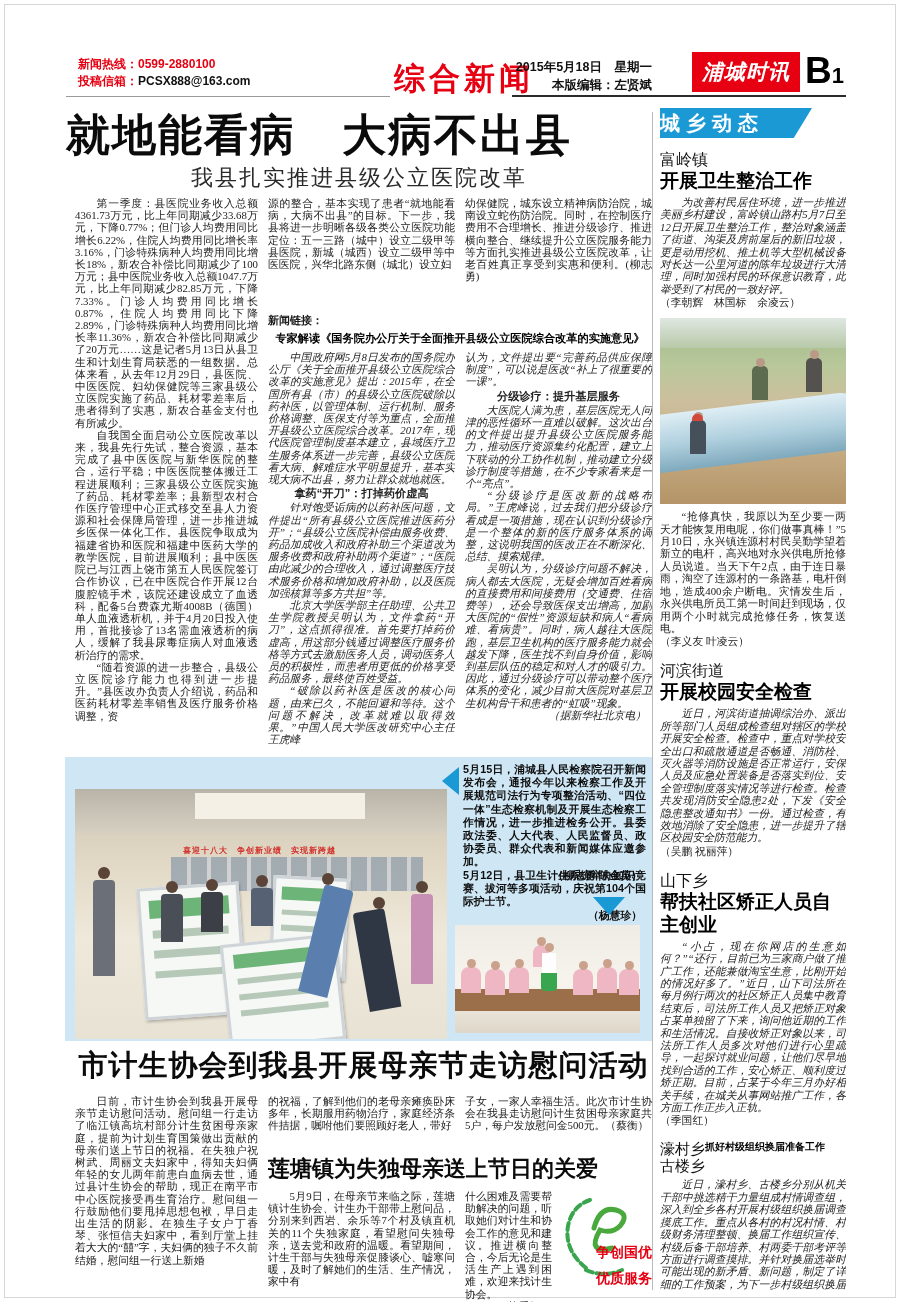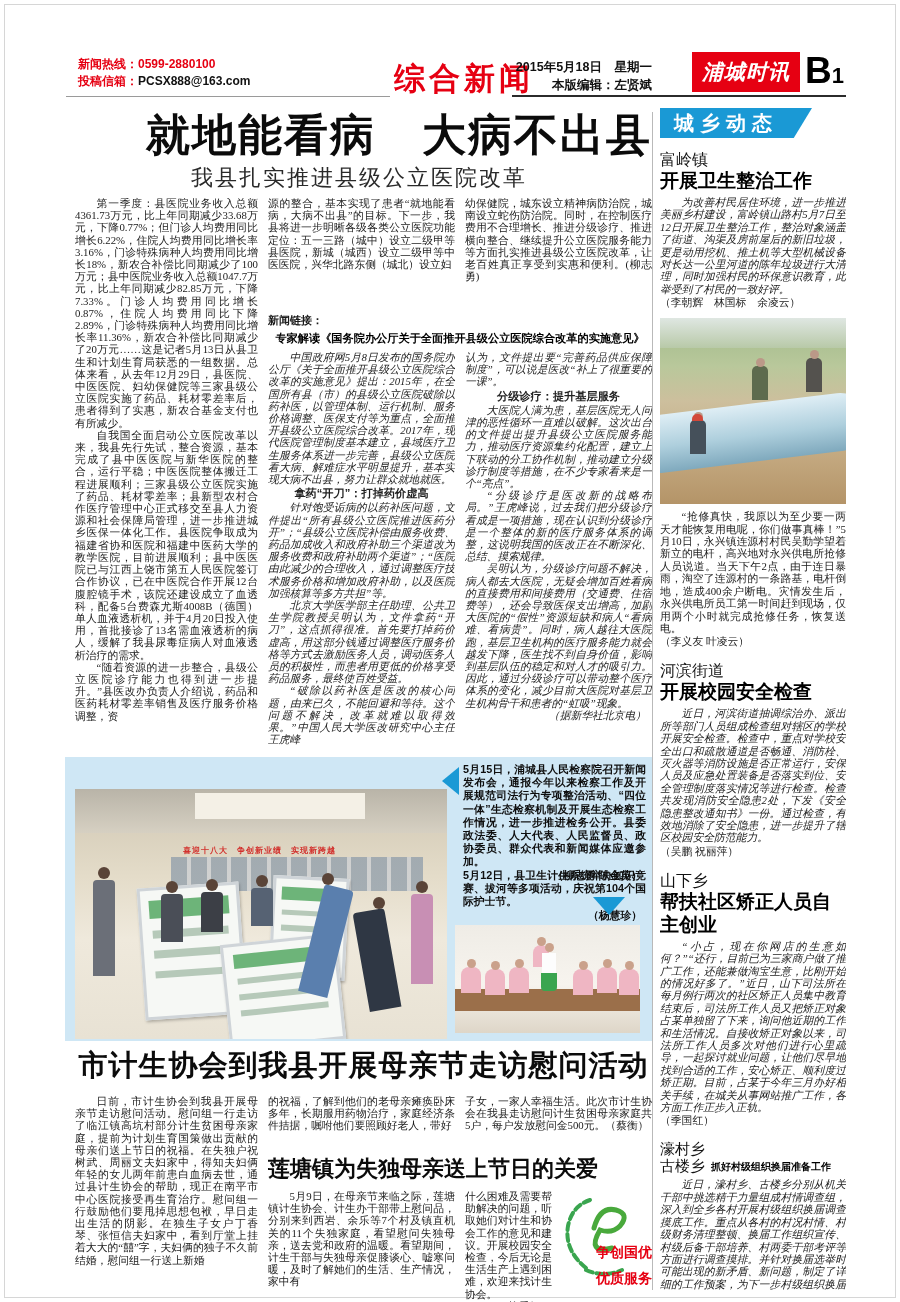--- a/index.html
+++ b/index.html
@@ -19,21 +19,21 @@
   #masthead-box{position:absolute;right:100px;top:52px;width:108px;height:40px;background:#e60012;
             color:#fff;display:flex;align-items:center;justify-content:center;
             font-family:"Liberation Serif",serif;font-style:italic;font-weight:bold;font-size:21px;letter-spacing:1px;}
   #page-no{position:absolute;right:56px;top:50px;font-family:"Liberation Sans",sans-serif;font-weight:bold;color:#000;}
   #page-no .b{font-size:37px;}
   #page-no .n{font-size:22px;}
   #rule-left{position:absolute;left:66px;top:96px;width:324px;height:1px;background:#9a9a9a;}
   #rule-right{position:absolute;left:512px;top:95px;width:334px;height:2px;background:#2b2b2b;}
 
   
-  #lead-headline{position:absolute;left:66px;top:106px;width:586px;text-align:right;
+  #lead-headline{position:absolute;left:66px;top:106px;width:586px;text-align:left;
       font-family:"Liberation Sans",sans-serif;font-weight:bold;font-size:44px;letter-spacing:2px;color:#0b0b0b;white-space:nowrap;}
   #lead-subhead{position:absolute;left:66px;top:163px;width:586px;text-align:center;
       font-family:"Liberation Sans",sans-serif;font-size:22px;color:#2a2a2a;letter-spacing:2px;}
 
   .body-text{font-size:10.8px;line-height:12.2px;text-align:justify;}
   .body-text p{margin:0;text-indent:2em;}
   .body-text p.noindent{text-indent:0;}
   .byline-r{text-align:right;padding-right:6px;text-indent:0 !important;}
 
   #main-cols{position:absolute;left:75px;top:197px;width:577px;height:560px;display:flex;gap:10px;}
@@ -96,41 +96,41 @@
   #quality-logo{float:right;width:96px;height:84px;position:relative;margin:4px 0 0 4px;}
   #quality-logo .txt{position:absolute;right:0;font-family:"Liberation Sans",sans-serif;
       font-weight:bold;color:#e60012;font-size:14px;white-space:nowrap;}
   #quality-logo .t1{top:34px;margin-top:44px;} #quality-logo .t2{top:52px;}
 
   
   #divider-v{position:absolute;left:652px;top:112px;width:1px;height:1178px;background:#b9b9b9;}
   #sidebar{position:absolute;left:660px;top:108px;width:186px;height:1182px;overflow:hidden;}
   #sidebar-header{width:152px;height:30px;background:#1a99d5;color:#fff;
       font-family:"Liberation Sans",sans-serif;font-weight:bold;font-size:20px;letter-spacing:6px;
-      display:flex;align-items:center;padding-left:14px;box-sizing:border-box;
+      display:flex;align-items:center;box-sizing:border-box;
       clip-path:polygon(0 0,100% 0,88% 100%,0 100%);}
   #sidebar-header-tick{position:absolute;left:-10px;top:14px;width:12px;height:2px;background:#1a99d5;}
   .sb-kicker{font-family:"Liberation Sans",sans-serif;font-size:16px;color:#111;line-height:19px;}
   .sb-title{font-family:"Liberation Sans",sans-serif;font-weight:bold;font-size:19px;color:#000;line-height:23px;}
   .sb-body{font-size:10.8px;line-height:12.4px;text-align:justify;margin-top:4px;font-style:italic;}
   .sb-body p{margin:0;text-indent:2em;}
   .sb-byline{font-size:10.8px;text-align:left;padding-right:4px;margin-top:1px;}
   .sb-art{margin-top:12px;}
   #sidebar-photo{position:relative;width:186px;height:186px;margin-top:8px;overflow:hidden;
       background:linear-gradient(180deg,#9fb98a 0%,#b9c89b 26%,#cdbf9d 45%,#c3a87f 75%,#a9induced 100%);
       background:linear-gradient(180deg,#9fb98a 0%,#b9c89b 26%,#cdbf9d 45%,#c3a87f 75%,#b49468 100%);}
   #sidebar-photo .sky{position:absolute;left:0;top:0;width:100%;height:30px;background:linear-gradient(180deg,#dfe7e2,#b8c9a8);}
   #sidebar-photo .pipe{position:absolute;left:-30px;top:86px;width:240px;height:58px;border-radius:29px;
       background:linear-gradient(180deg,#dfeef5 0%,#aecfdd 55%,#7fa9bd 100%);transform:rotate(-7deg);}
   #sidebar-photo .worker{position:absolute;width:16px;height:34px;border-radius:5px 5px 0 0;background:#45505a;}
   #sidebar-photo .worker:before{content:"";display:block;width:9px;height:9px;border-radius:50%;background:#b98; margin:-8px auto 0;}
   #sidebar-photo .hat{position:absolute;left:32px;top:96px;width:11px;height:7px;border-radius:5px 5px 0 0;background:#d2483a;}
   .sb-cap{font-size:10.8px;line-height:12.4px;text-align:justify;margin-top:6px;font-family:Liberation Serif, serif;}
   .sb-cap p{margin:0;text-indent:2em;}
-  #sb-art4-head{display:flex;gap:6px;align-items:flex-end;}
+  #sb-art4-head{display:flex;gap:0;align-items:flex-start;}
   #sb-art4-head .kick2{font-family:"Liberation Sans",sans-serif;font-size:15px;line-height:17px;color:#111;white-space:nowrap;}
   #sb-art4-head .t{font-family:"Liberation Sans",sans-serif;font-weight:bold;font-size:10px;white-space:nowrap;color:#000;}
 </style>
 </head>
 <body>
 
 <div id="page">
   <div id="page-frame"></div>
 
   <div class="hot-line">
@@ -299,21 +299,21 @@
           <div class="sub-col body-text">
             <div id="quality-logo">
               <svg width="96" height="84" viewBox="0 0 96 84">
                 <path d="M30 74 Q8 56 12 32 Q16 12 34 6" fill="none" stroke="#3aa54f" stroke-width="4" stroke-dasharray="7 4" stroke-linecap="round"></path>
                 <path d="M30 76 Q48 84 66 76" fill="none" stroke="#3aa54f" stroke-width="4" stroke-dasharray="7 4" stroke-linecap="round"></path>
                 <path d="M38 34 Q44 12 60 16 Q74 20 64 32 Q56 40 44 36 Q30 60 56 54" fill="none" stroke="#49a93c" stroke-width="5" stroke-linecap="round"></path>
               </svg>
               <div class="txt t1">优质服务</div>
               <div class="txt t2">争创国优</div>
             </div>
-            <p class="noindent">什么困难及需要帮助解决的问题，听取她们对计生和协会工作的意见和建议。开展校园安全检查，今后无论是生活生产上遇到困难，欢迎来找计生协会。</p>
+            <p class="noindent">什么困难及需要帮助解决的问题，听取她们对计生和协会工作的意见和建议。推进横向整合，今后无论是生活生产上遇到困难，欢迎来找计生协会。</p>
             <p class="byline-r" style="text-align:left;padding-left:3em;">（柳秀娟）</p>
           </div>
         </div>
       </div>
     </div>
   </div>
 
   <div id="divider-v"></div>
 
   <div id="sidebar">

